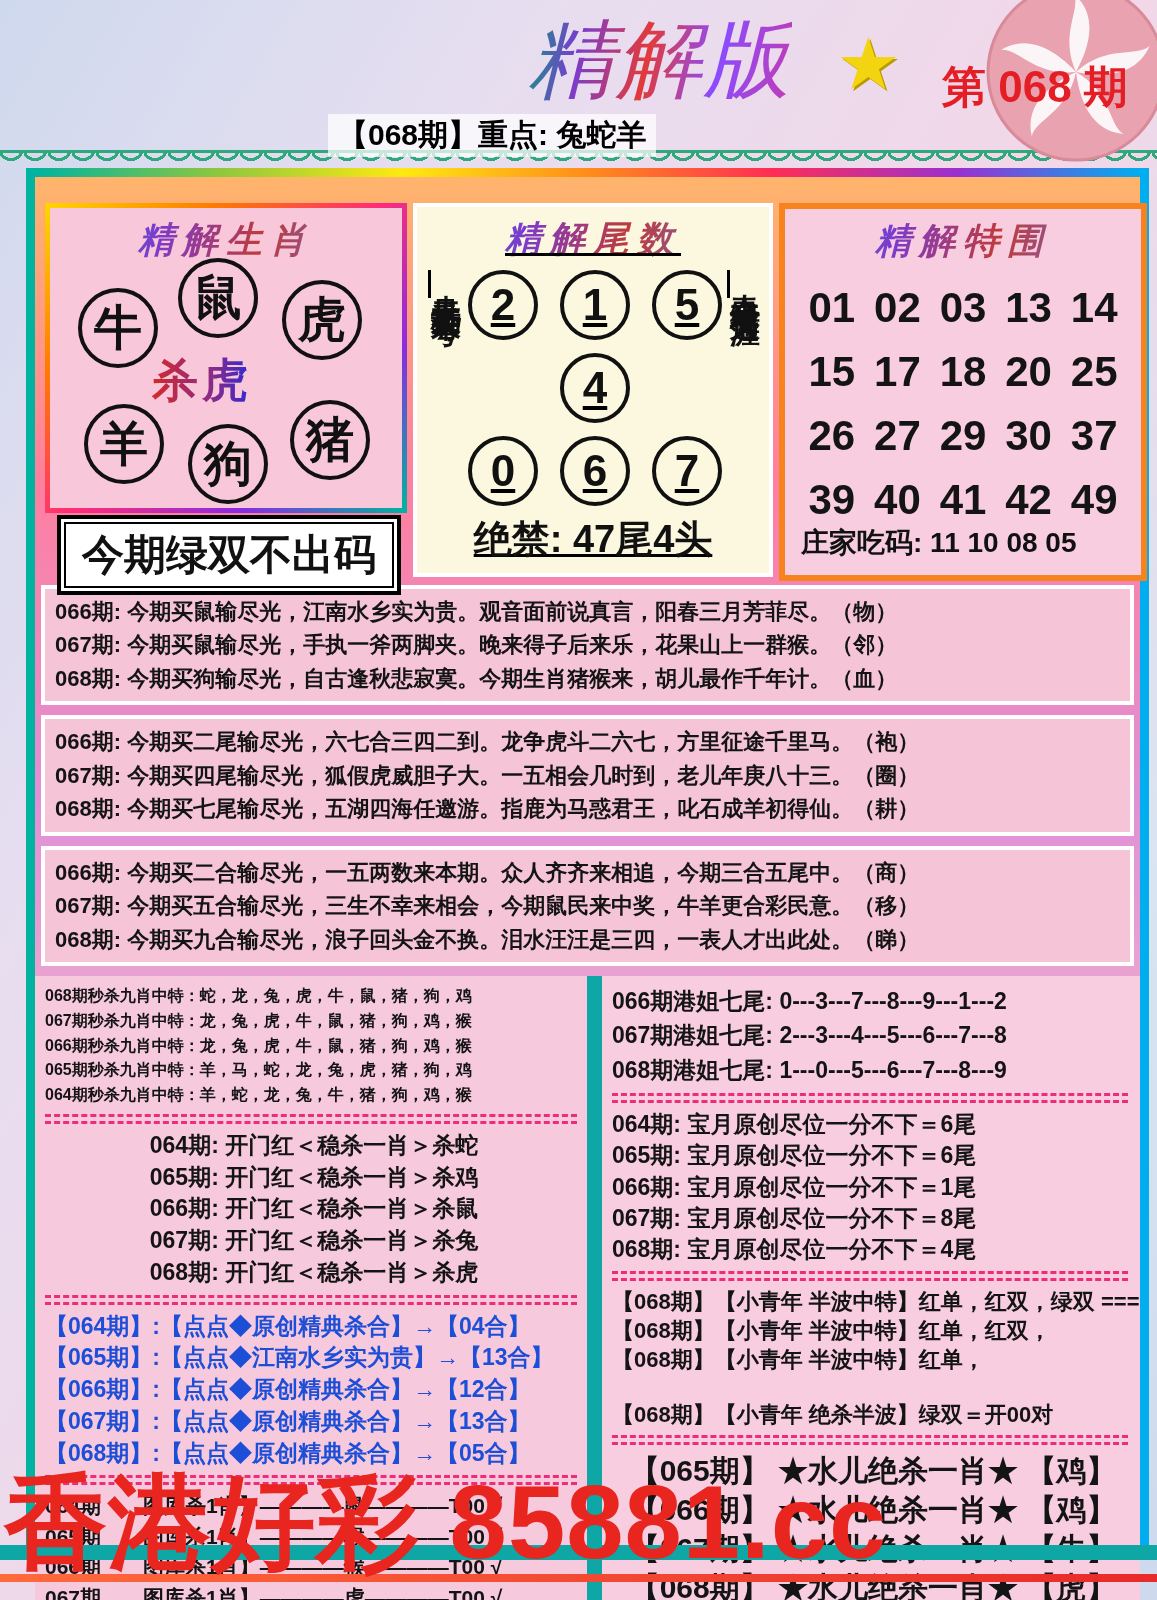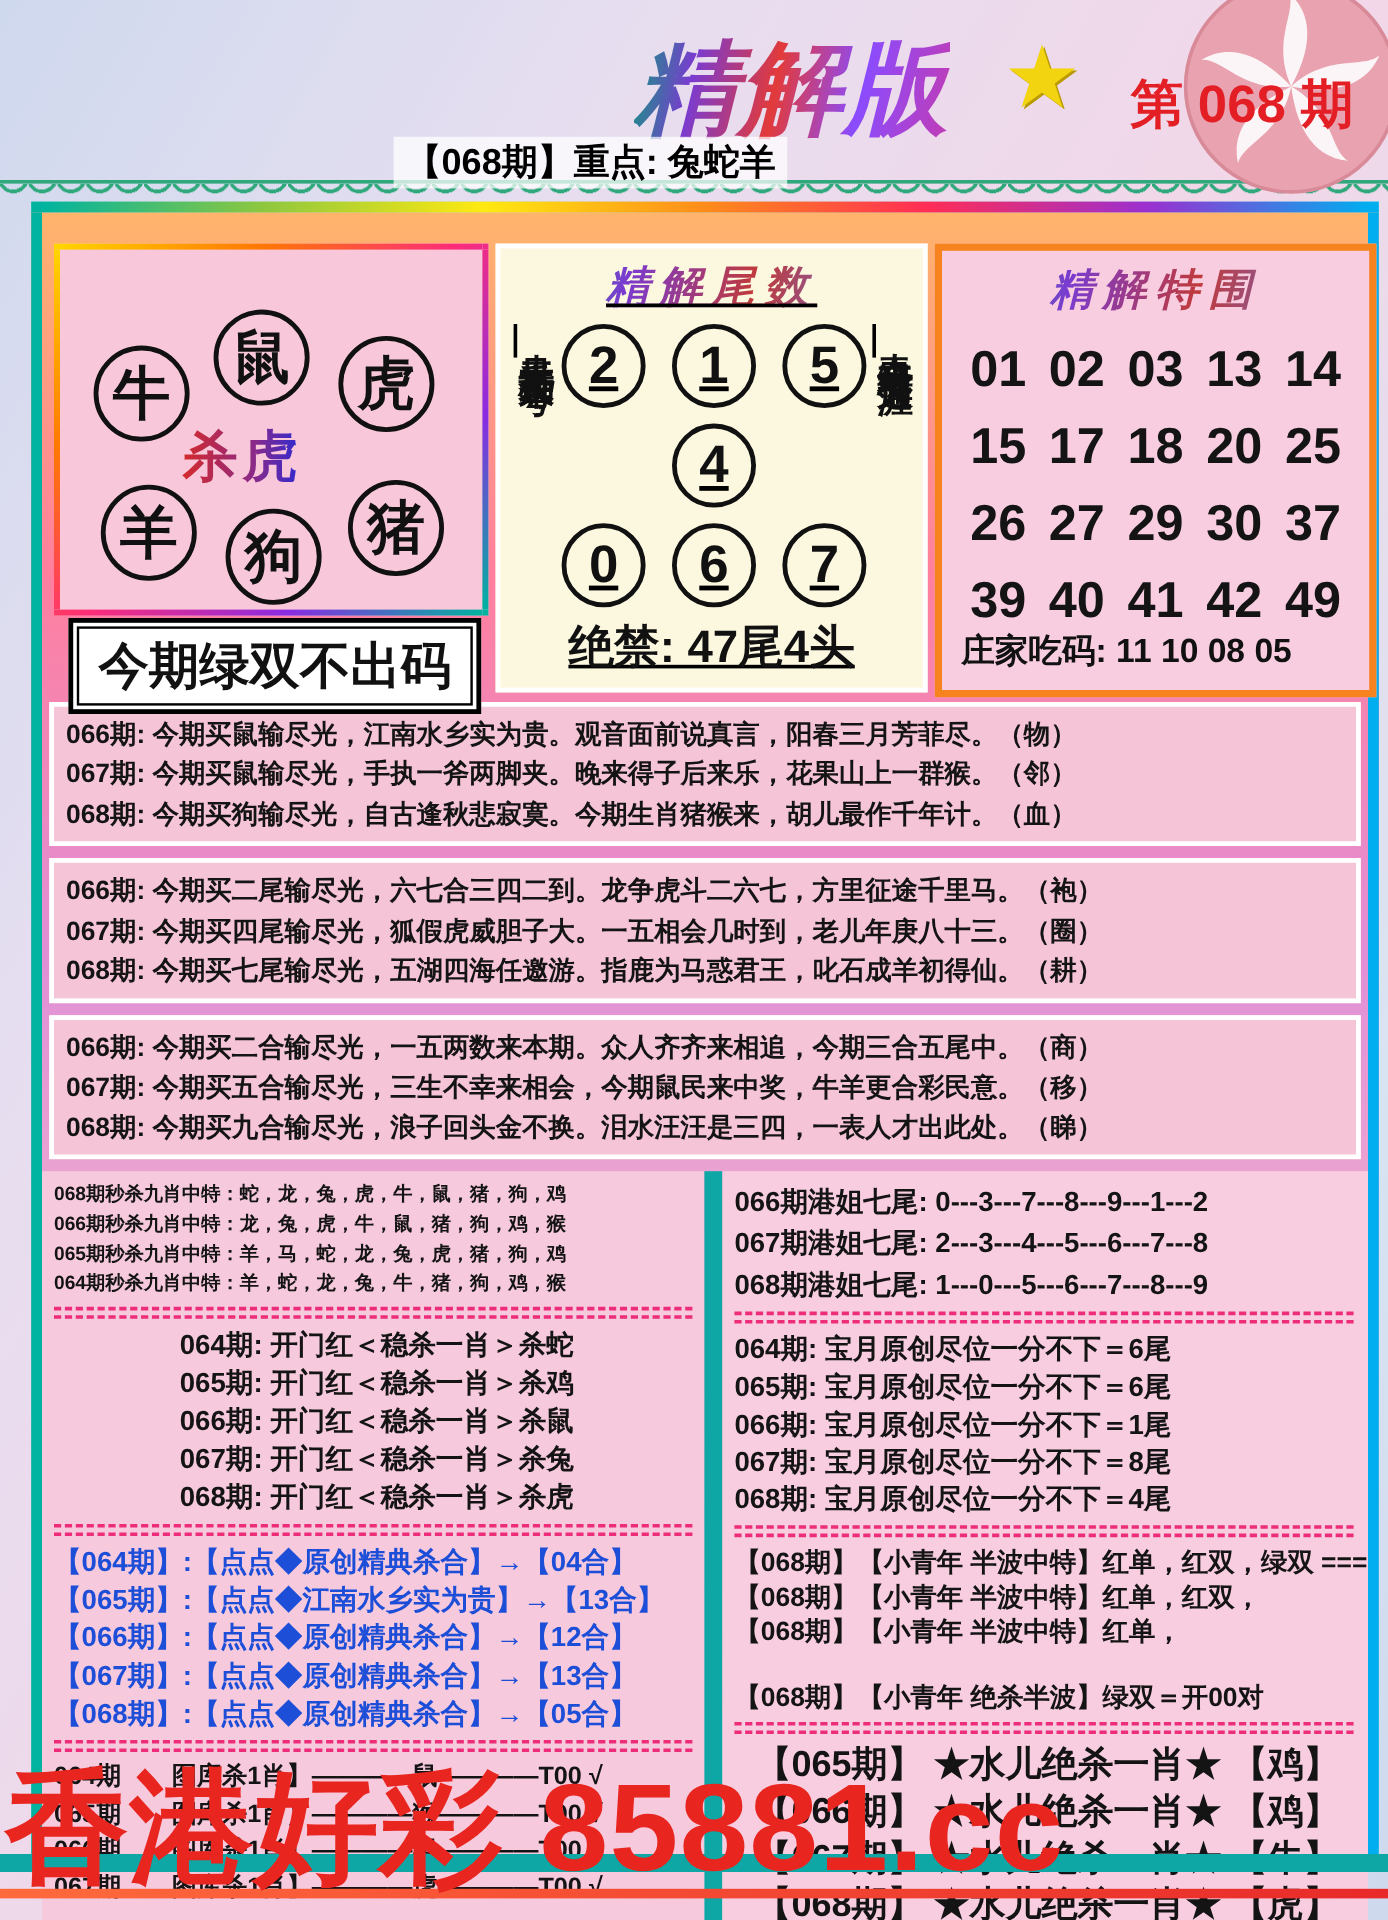--- a/index.html
+++ b/index.html
@@ -2,21 +2,21 @@
 <html><head>
 <meta charset="utf-8">
 <style>
   html,body{margin:0;padding:0;}
   body{font-family:"Liberation Sans",sans-serif;}
   .page{position:relative;width:1157px;height:1600px;overflow:hidden;
     background:linear-gradient(120deg,#cfd9ee 0%,#e6def0 25%,#f2d7e8 55%,#d9e4f2 80%,#cfd9ee 100%);}
   
   .header{position:relative;height:152px;}
   .hk-circle{position:absolute;right:-14px;top:-18px;width:190px;height:185px;}
-  .main-title{position:absolute;left:528px;top:16px;font-size:86px;font-weight:bold;font-style:italic;
+  .main-title{position:absolute;left:528px;top:2px;font-size:86px;font-weight:normal;font-style:italic;
     background:linear-gradient(100deg,#0aa07a 0%,#7a3bd0 20%,#e23a3a 45%,#8a4cff 70%,#c43bb0 100%);
     -webkit-background-clip:text;background-clip:text;color:transparent;letter-spacing:2px;white-space:nowrap;}
   .star{position:absolute;left:836px;top:22px;font-size:72px;color:#f2d410;
     text-shadow:2px 2px 0 #b99a00;}
   .issue-no{position:absolute;left:942px;top:58px;font-size:44px;font-weight:bold;color:#e31e24;white-space:nowrap;z-index:3;}
   .highlight{position:absolute;left:328px;top:114px;font-size:30px;font-weight:bold;color:#000;
     background:rgba(255,255,255,.72);padding:1px 10px;white-space:nowrap;}
   .scallop{height:17px;margin-top:-2px;border-top:3px solid #2fa87c;
     background:radial-gradient(circle at 11px -5px,transparent 10px,#2fa87c 10px 13px,transparent 13px);
     background-size:24px 17px;background-repeat:repeat-x;}
@@ -111,20 +111,21 @@
     <div class="issue-no">第 068 期</div>
     <div class="highlight">【068期】重点: 兔蛇羊</div>
   </div>
   <div class="scallop"></div>
 
   <div class="frame">
 
     <div class="toprow">
 
       <div class="zbox">
+        <div class="box-title">精解生肖</div>
         <div class="zc" style="left:128px;top:50px;">鼠</div>
         <div class="zc" style="left:28px;top:80px;">牛</div>
         <div class="zc" style="left:232px;top:72px;">虎</div>
         <div class="kill">杀虎</div>
         <div class="zc" style="left:34px;top:196px;">羊</div>
         <div class="zc" style="left:138px;top:216px;">狗</div>
         <div class="zc" style="left:240px;top:192px;">猪</div>
       </div>
       <div class="notebox">
         <div class="inner">今期绿双不出码</div>
@@ -194,20 +195,21 @@
     </div>
     <div class="vbox">
       <div class="vline">066期: 今期买二合输尽光，一五两数来本期。众人齐齐来相追，今期三合五尾中。（商）</div>
       <div class="vline">067期: 今期买五合输尽光，三生不幸来相会，今期鼠民来中奖，牛羊更合彩民意。（移）</div>
       <div class="vline">068期: 今期买九合输尽光，浪子回头金不换。泪水汪汪是三四，一表人才出此处。（睇）</div>
     </div>
 
     <div class="cols">
       <div class="lcol">
         <div class="nine">068期秒杀九肖中特：蛇，龙，兔，虎，牛，鼠，猪，狗，鸡</div>
+        <div class="nine">067期秒杀九肖中特：龙，兔，虎，牛，鼠，猪，狗，鸡，猴</div>
         <div class="nine">066期秒杀九肖中特：龙，兔，虎，牛，鼠，猪，狗，鸡，猴</div>
         <div class="nine">065期秒杀九肖中特：羊，马，蛇，龙，兔，虎，猪，狗，鸡</div>
         <div class="nine">064期秒杀九肖中特：羊，蛇，龙，兔，牛，猪，狗，鸡，猴</div>
         <div class="dashes"></div>
         <div class="kaimen">064期: 开门红＜稳杀一肖＞杀蛇</div>
         <div class="kaimen">065期: 开门红＜稳杀一肖＞杀鸡</div>
         <div class="kaimen">066期: 开门红＜稳杀一肖＞杀鼠</div>
         <div class="kaimen">067期: 开门红＜稳杀一肖＞杀兔</div>
         <div class="kaimen">068期: 开门红＜稳杀一肖＞杀虎</div>
         <div class="dashes"></div>

